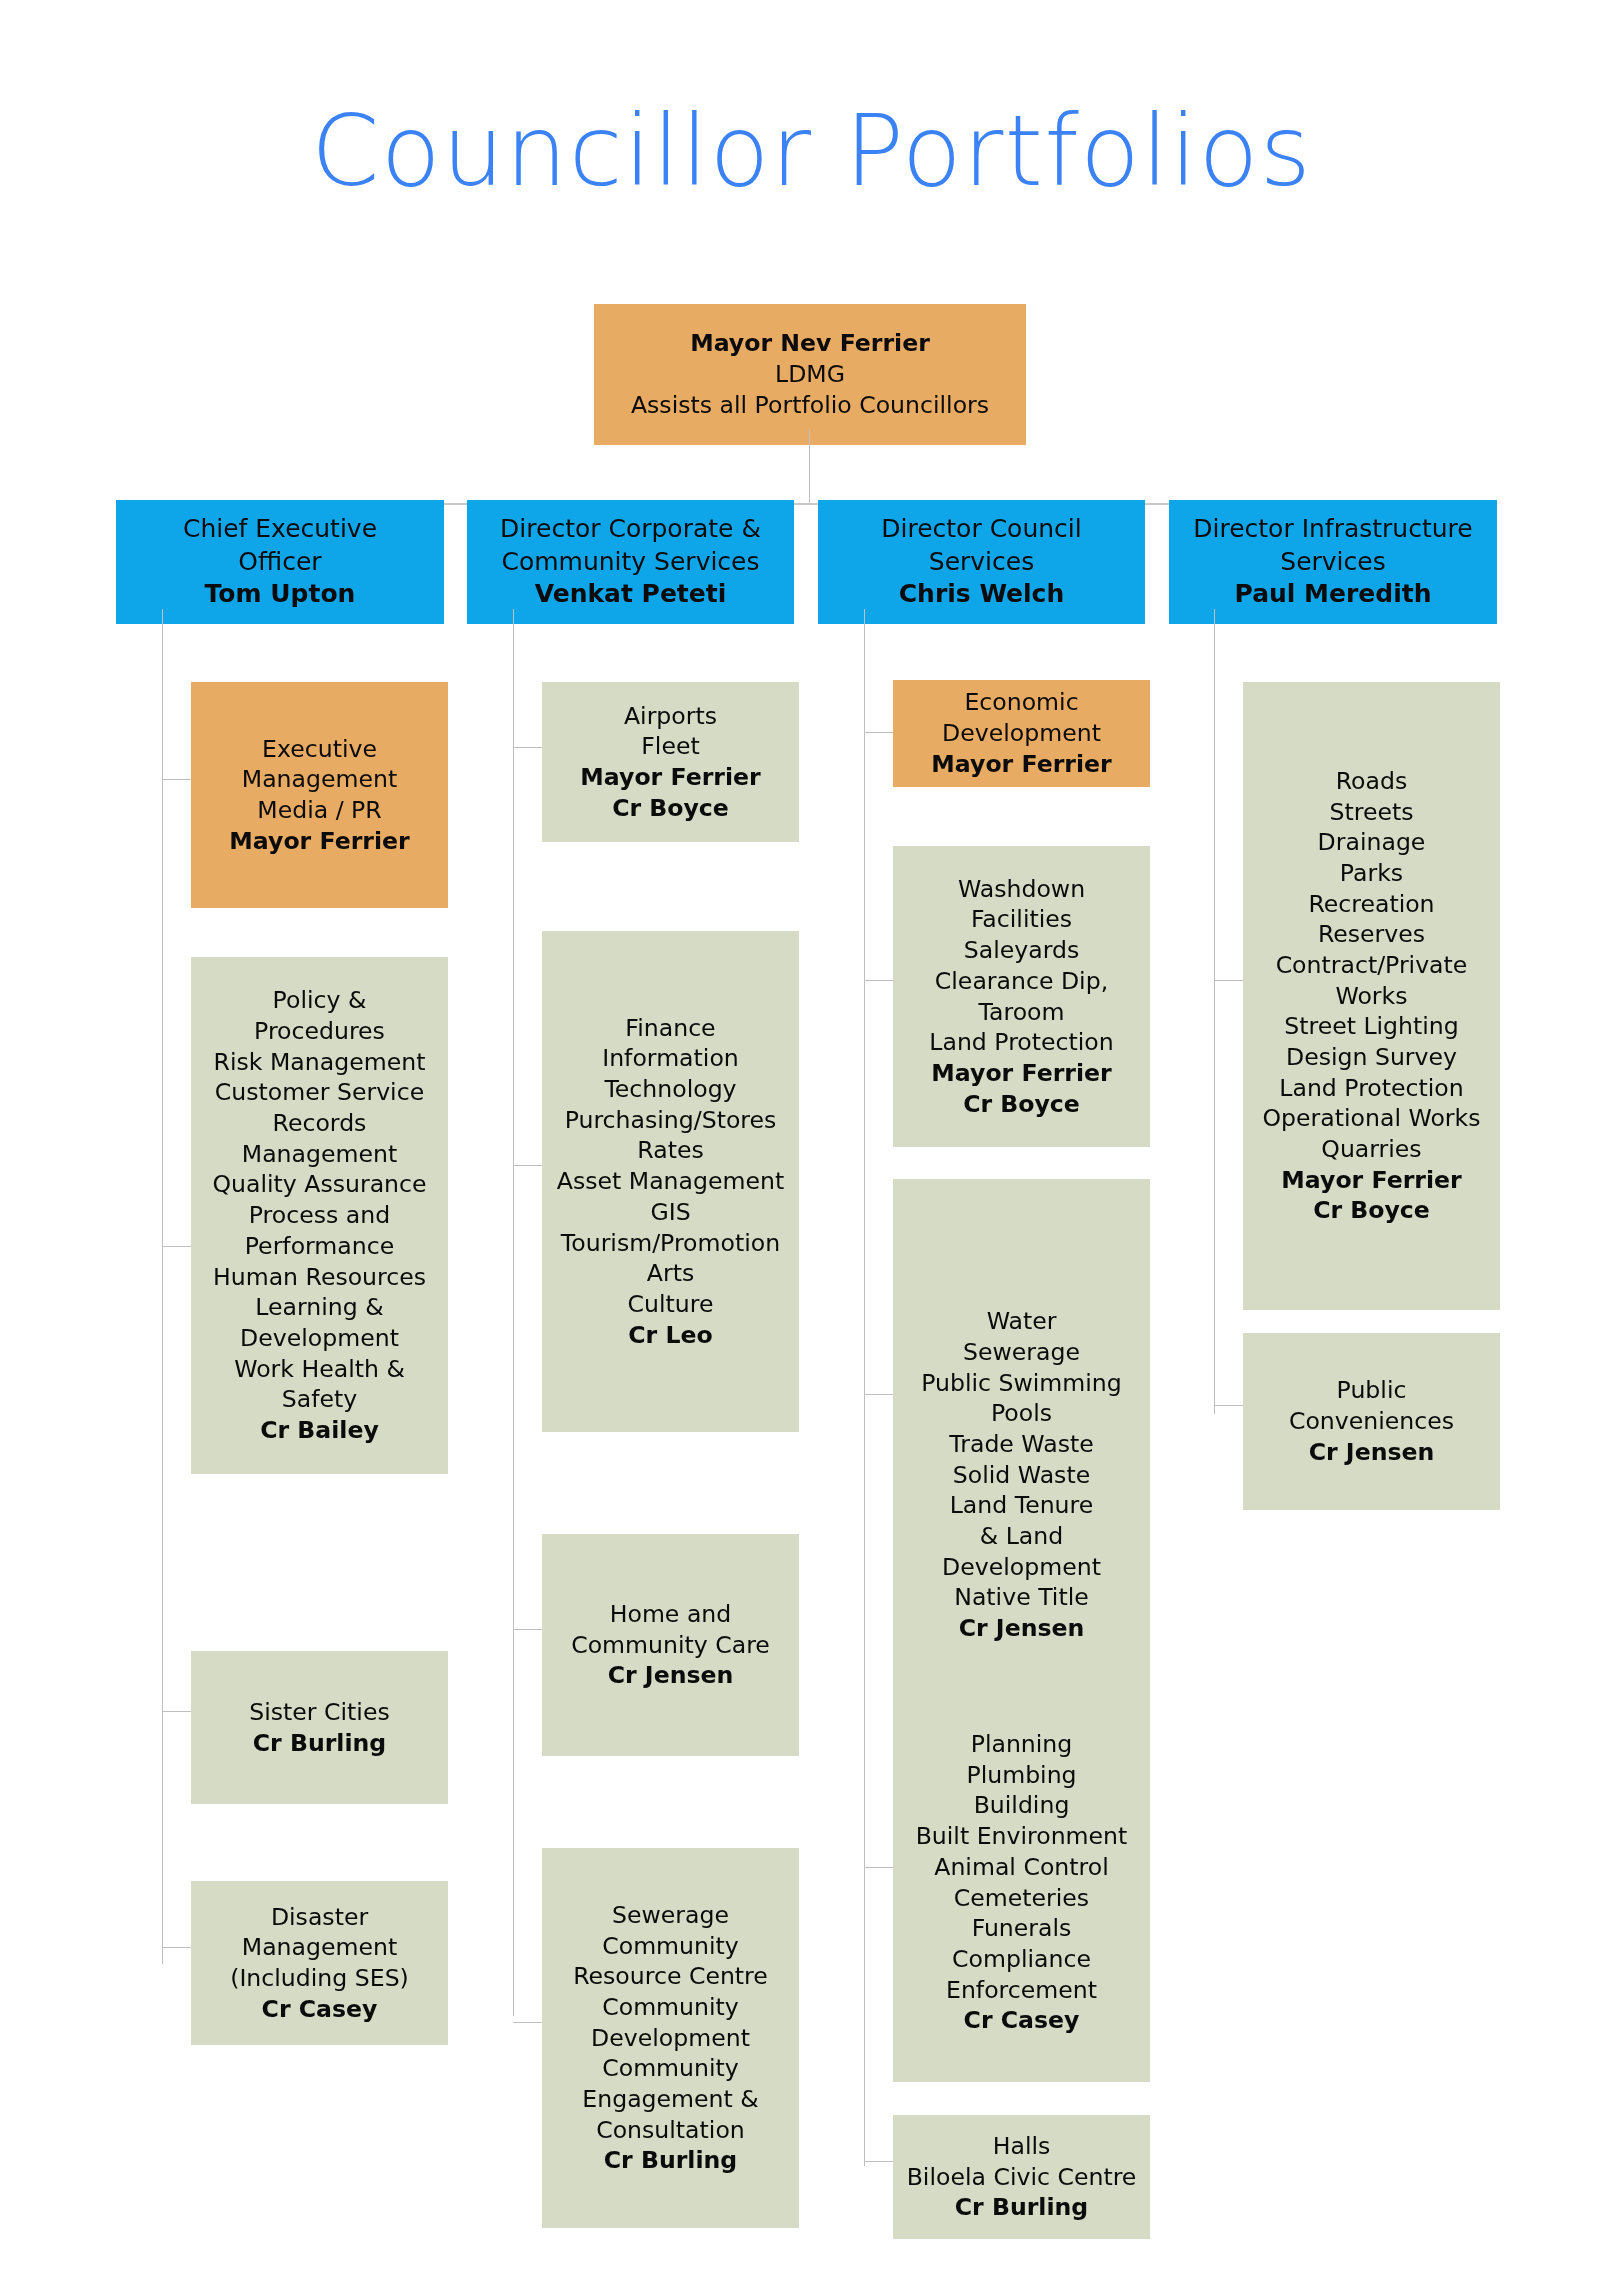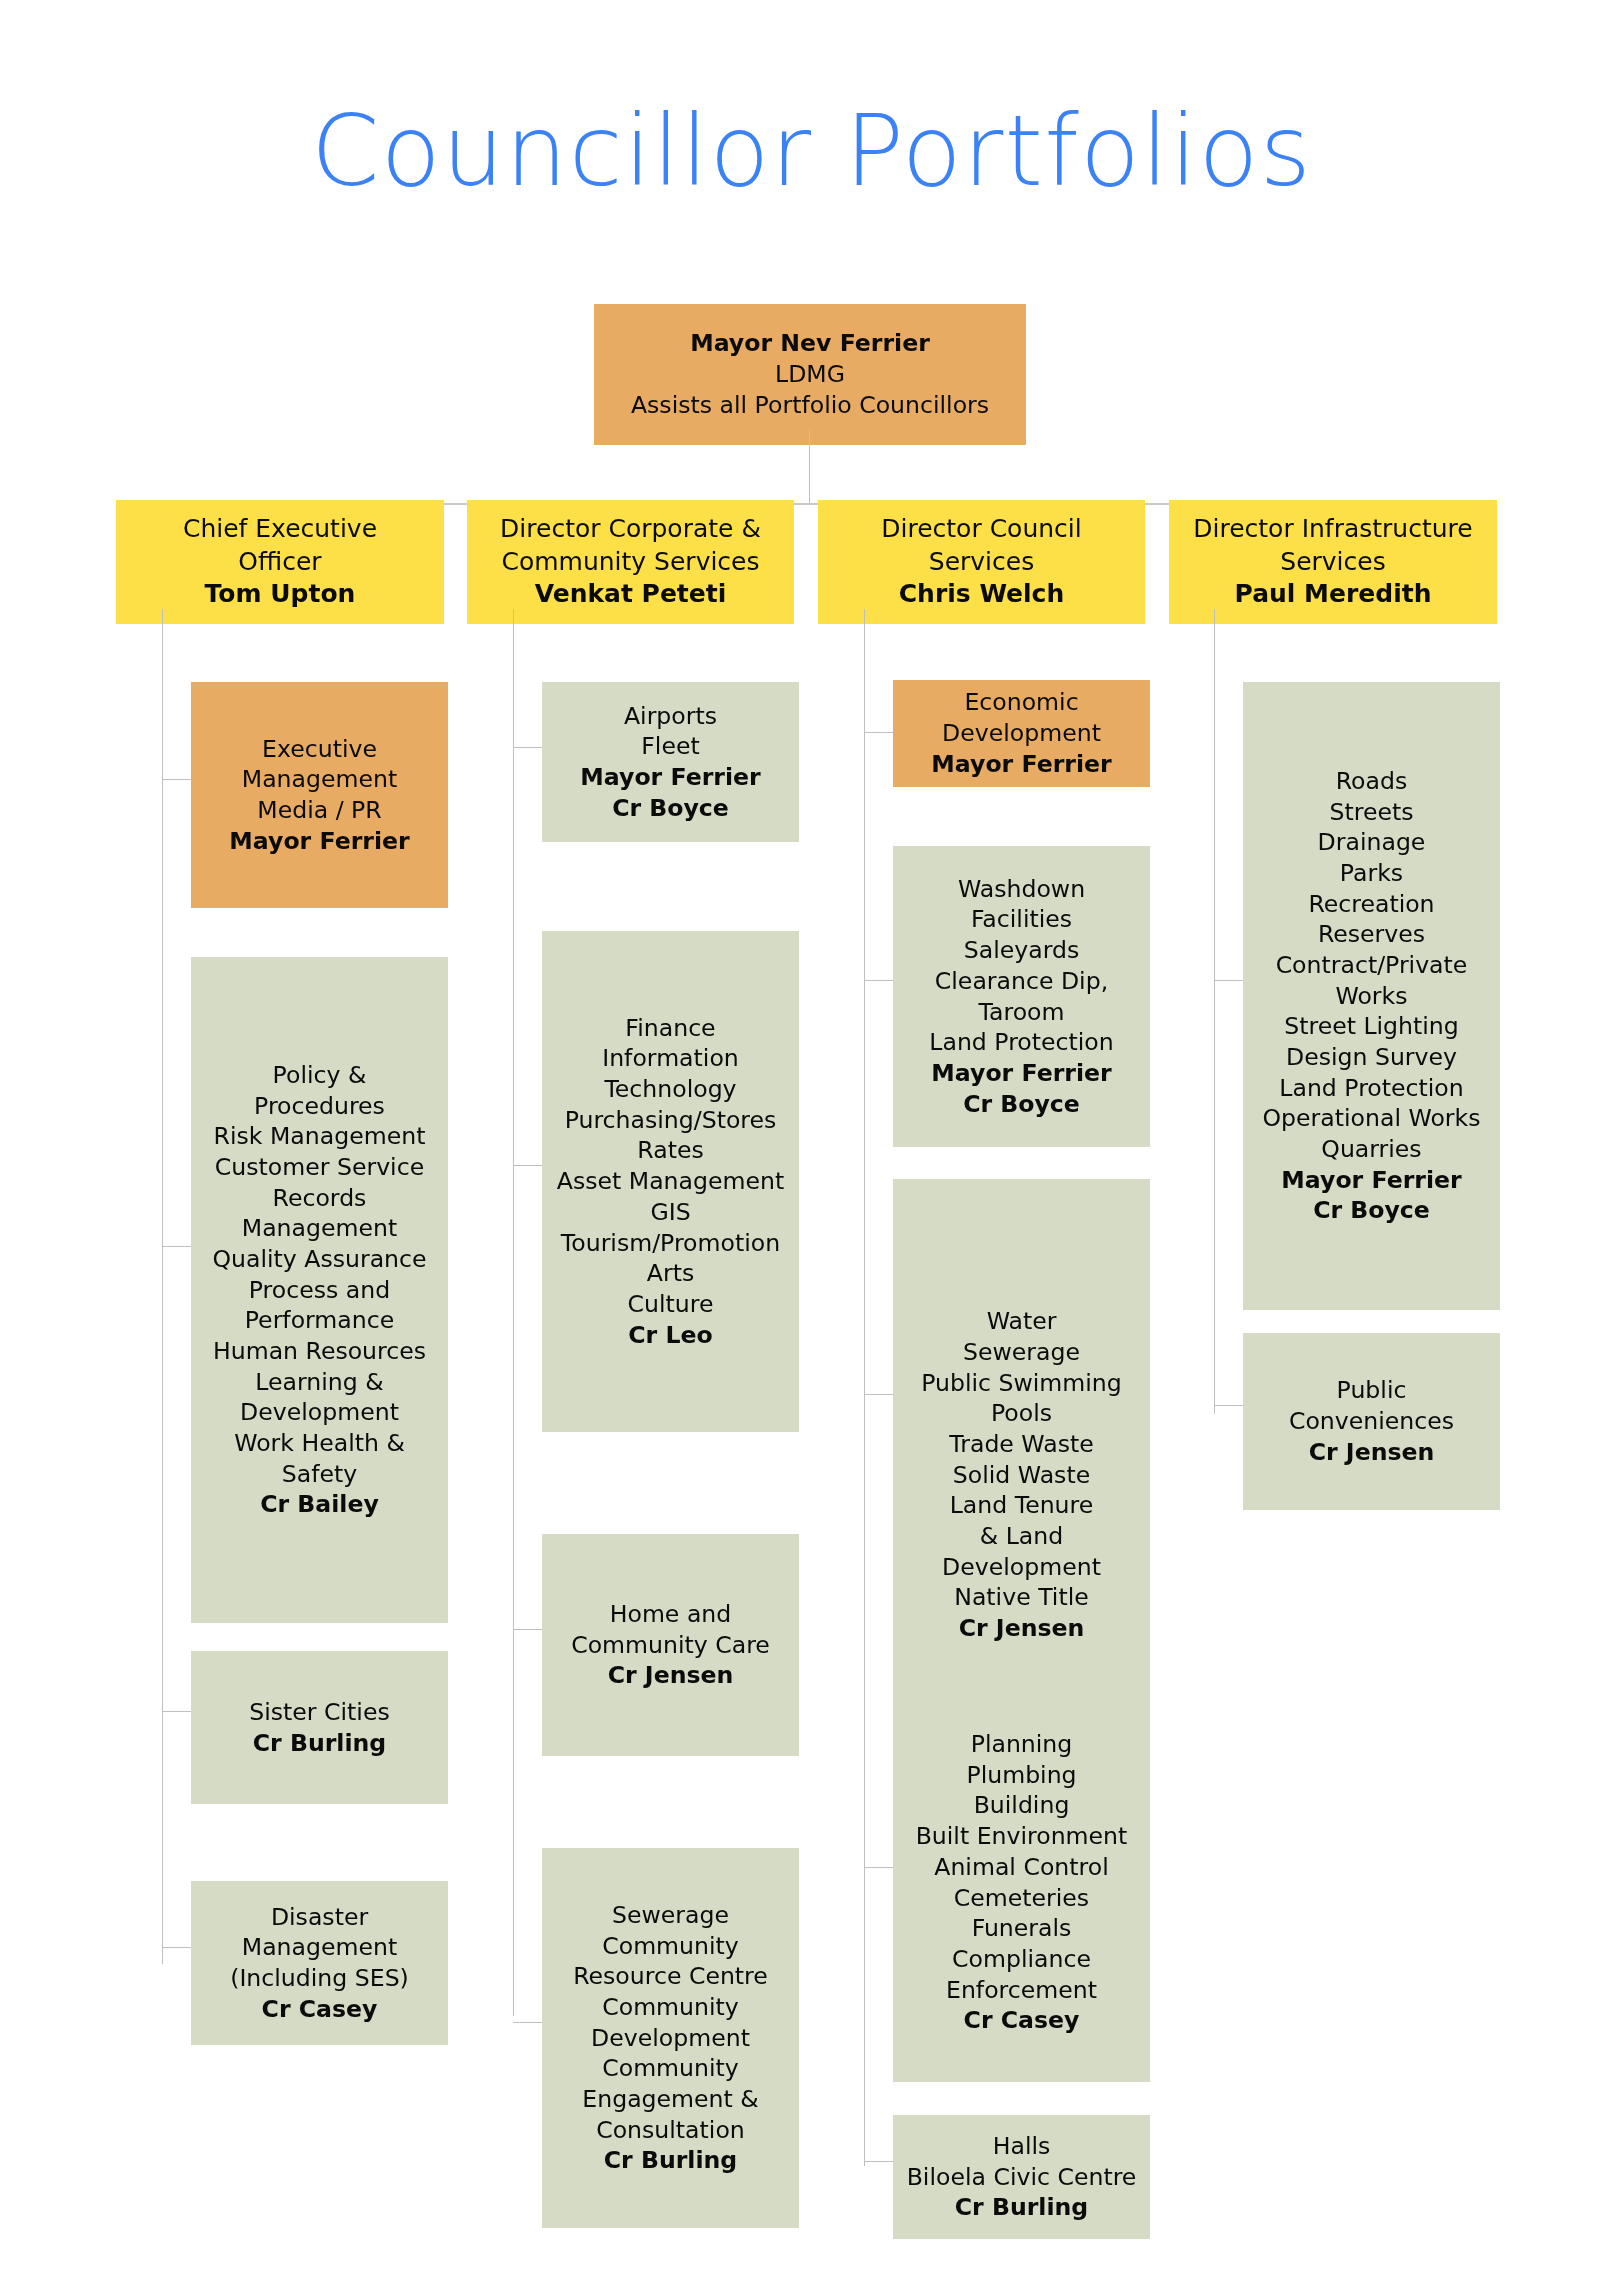--- a/index.html
+++ b/index.html
@@ -36,21 +36,21 @@
     text-align:center;
     color:#0b0b0b;
     padding:3.9px 5.2px;
     line-height:1.30;
     margin-top:16px;
   }
   .box .ln{display:block;width:100%;}
   .box .ln.b{font-weight:bold;}
 
   .orange{background:#E8AB63;}
-  .grey  {background:#fde047;}
+  .grey  {background:#0ea5e9;}
   .sage  {background:#D6DBC6;}
 
   
   .vline{position:absolute;width:1.3px;background:#BFBFBF;}
   .hline{position:absolute;height:1.3px;background:#BFBFBF;}
   .hline.thick{height:2px;background:#C9C9C9;}
 </style>
 </head>
 <body>
 
@@ -80,21 +80,21 @@
         <span class="ln b">Tom Upton</span>
       </div>
       <div class="vline" style="left: 162px; top: 609px; height: 1355px;"></div>
       <div class="box orange" style="left: 191px; top: 666px; width: 257px; height: 226px; font-size: 23.6px;">
         <span class="ln">Executive</span>
         <span class="ln">Management</span>
         <span class="ln">Media / PR</span>
         <span class="ln b">Mayor Ferrier</span>
       </div>
       <div class="hline" style="left: 162px; top: 779px; width: 29px;"></div>
-      <div class="box sage" style="left: 191px; top: 941px; width: 257px; height: 666px; font-size: 23.6px;">
+      <div class="box sage" style="left: 191px; top: 941px; width: 257px; height: 517px; font-size: 23.6px;">
         <span class="ln">Policy &amp;</span>
         <span class="ln">Procedures</span>
         <span class="ln">Risk Management</span>
         <span class="ln">Customer Service</span>
         <span class="ln">Records</span>
         <span class="ln">Management</span>
         <span class="ln">Quality Assurance</span>
         <span class="ln">Process and</span>
         <span class="ln">Performance</span>
         <span class="ln">Human Resources</span>

